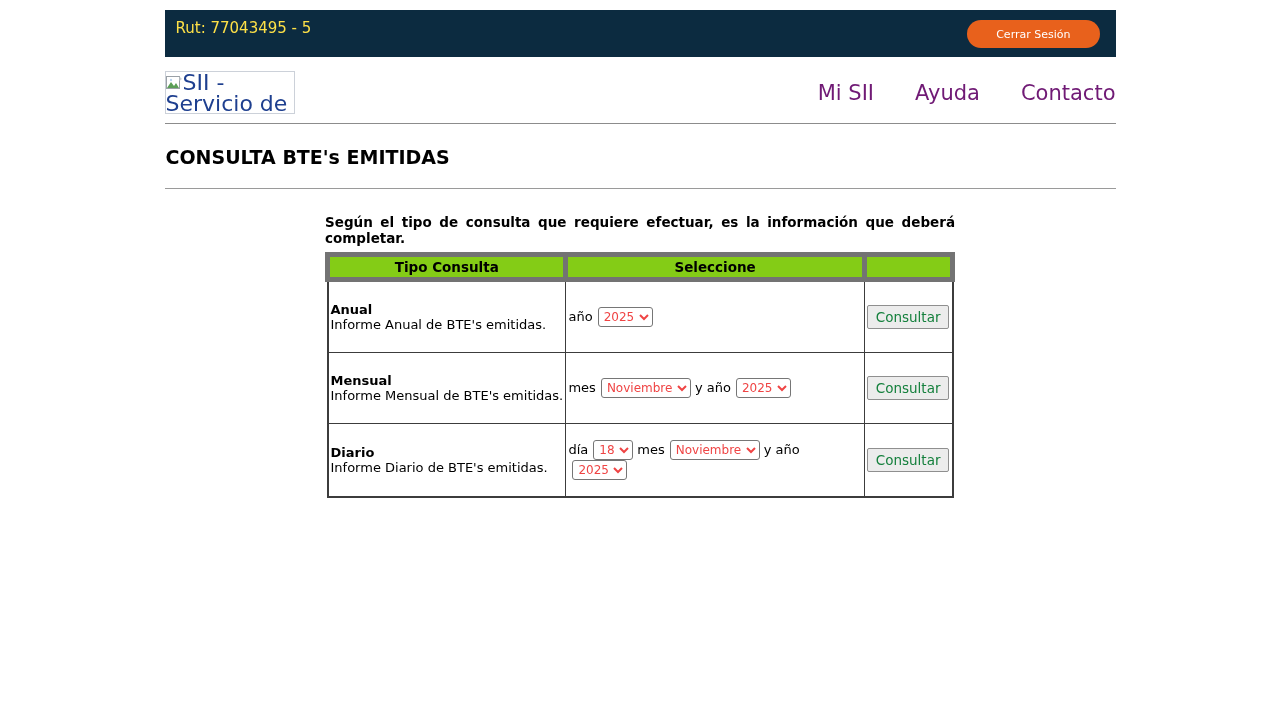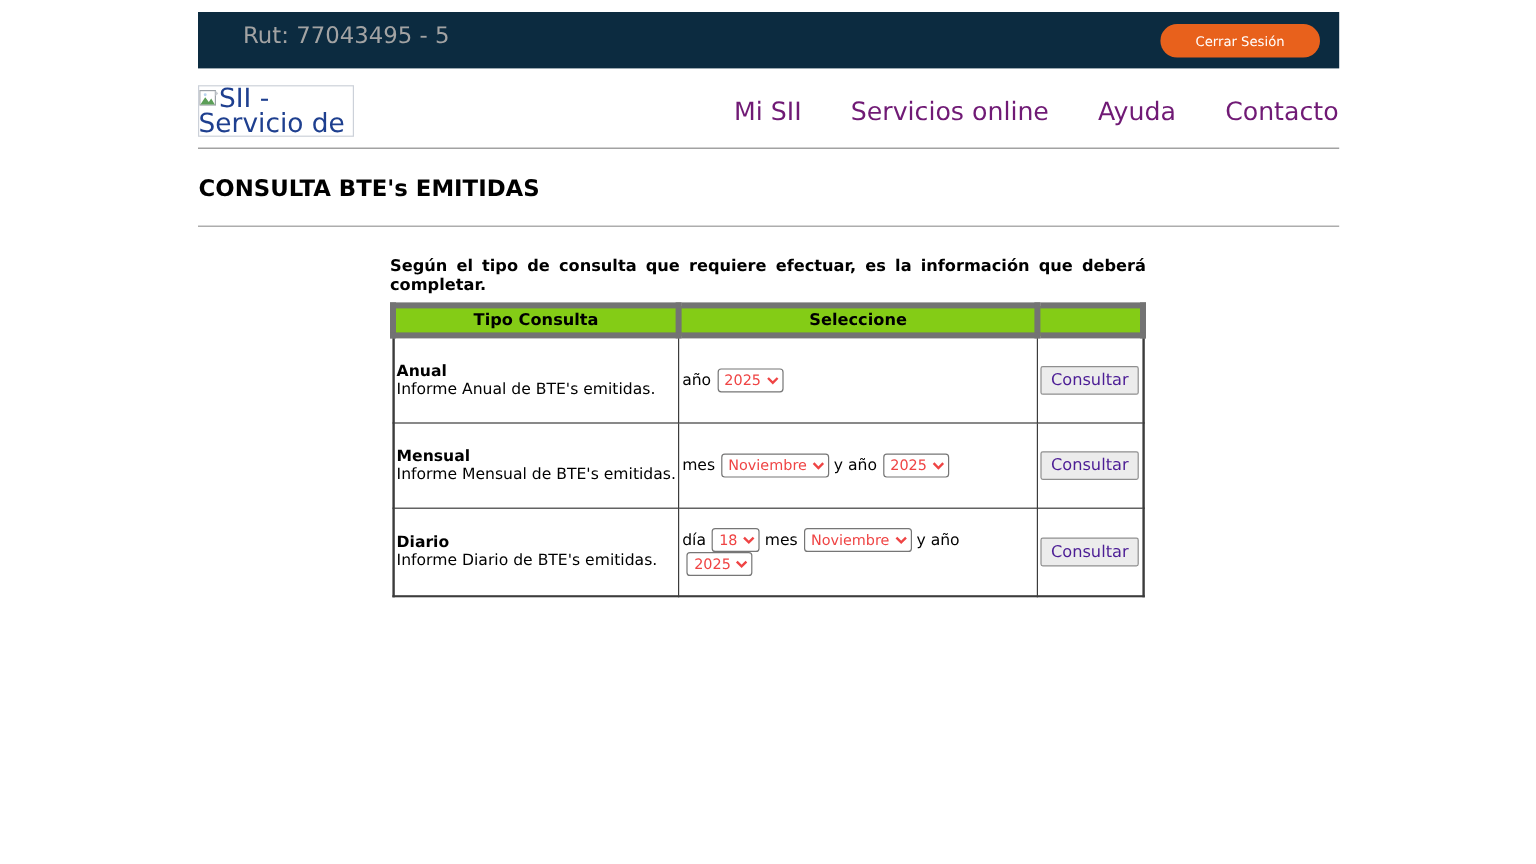--- a/index.html
+++ b/index.html
@@ -14,24 +14,24 @@
     margin: 10px auto 0 auto;
   }
   
   .topbar {
     position: relative;
     height: 47px;
     background: #0c2b40;
   }
   .topbar .rut {
     position: absolute;
-    left: 38px;
+    left: 11px;
     top: 9px;
-    color: #a3a3a3;
-    font-size: 19px;
+    color: #fde047;
+    font-size: 15px;
   }
   .logout-btn {
     position: absolute;
     right: 16px;
     top: 10px;
     height: 28px;
     padding: 0 29px;
     background: #e8611c;
     color: #ffffff;
     border: none;
@@ -143,21 +143,21 @@
     color: #ef4444;
   }
   .action-cell { text-align: center; }
   .consultar-btn {
     font-size: 13.5px;
     font-family: inherit;
     background: #ececec;
     border: 1px solid #8f8f8f;
     border-radius: 2px;
     padding: 3px 8px;
-    color: #4c1d95;
+    color: #15803d;
     cursor: pointer;
   }
 </style>
 </head>
 <body>
 
 <div class="page">
 
   <div class="topbar">
     <span class="rut">Rut: 77043495 - 5</span>
@@ -167,21 +167,20 @@
   <div class="header">
     <a href="#" class="logo-box"><svg width="16" height="15" viewBox="0 0 16 15" aria-hidden="true">
           <rect x="0.5" y="0.5" width="13" height="12" fill="#ffffff" stroke="#9aa0a6"></rect>
           <polygon points="1,12 5,6 8,10 10,7 13,12" fill="#5b9e57"></polygon>
           <polygon points="13.5,0.5 16,3 13.5,5" fill="#c9cdd2"></polygon>
           <circle cx="5" cy="4" r="1.2" fill="#b9d3ef"></circle>
         </svg><span>SII - Servicio de Impuestos Internos</span>
     </a>
     <div class="nav">
       <a href="#">Mi SII</a>
-      <a href="#">Servicios online</a>
       <a href="#">Ayuda</a>
       <a href="#">Contacto</a>
     </div>
   </div>
 
   <hr class="rule">
 
   <h1 class="page-title">CONSULTA BTE's EMITIDAS</h1>
 
   <hr class="rule2">

